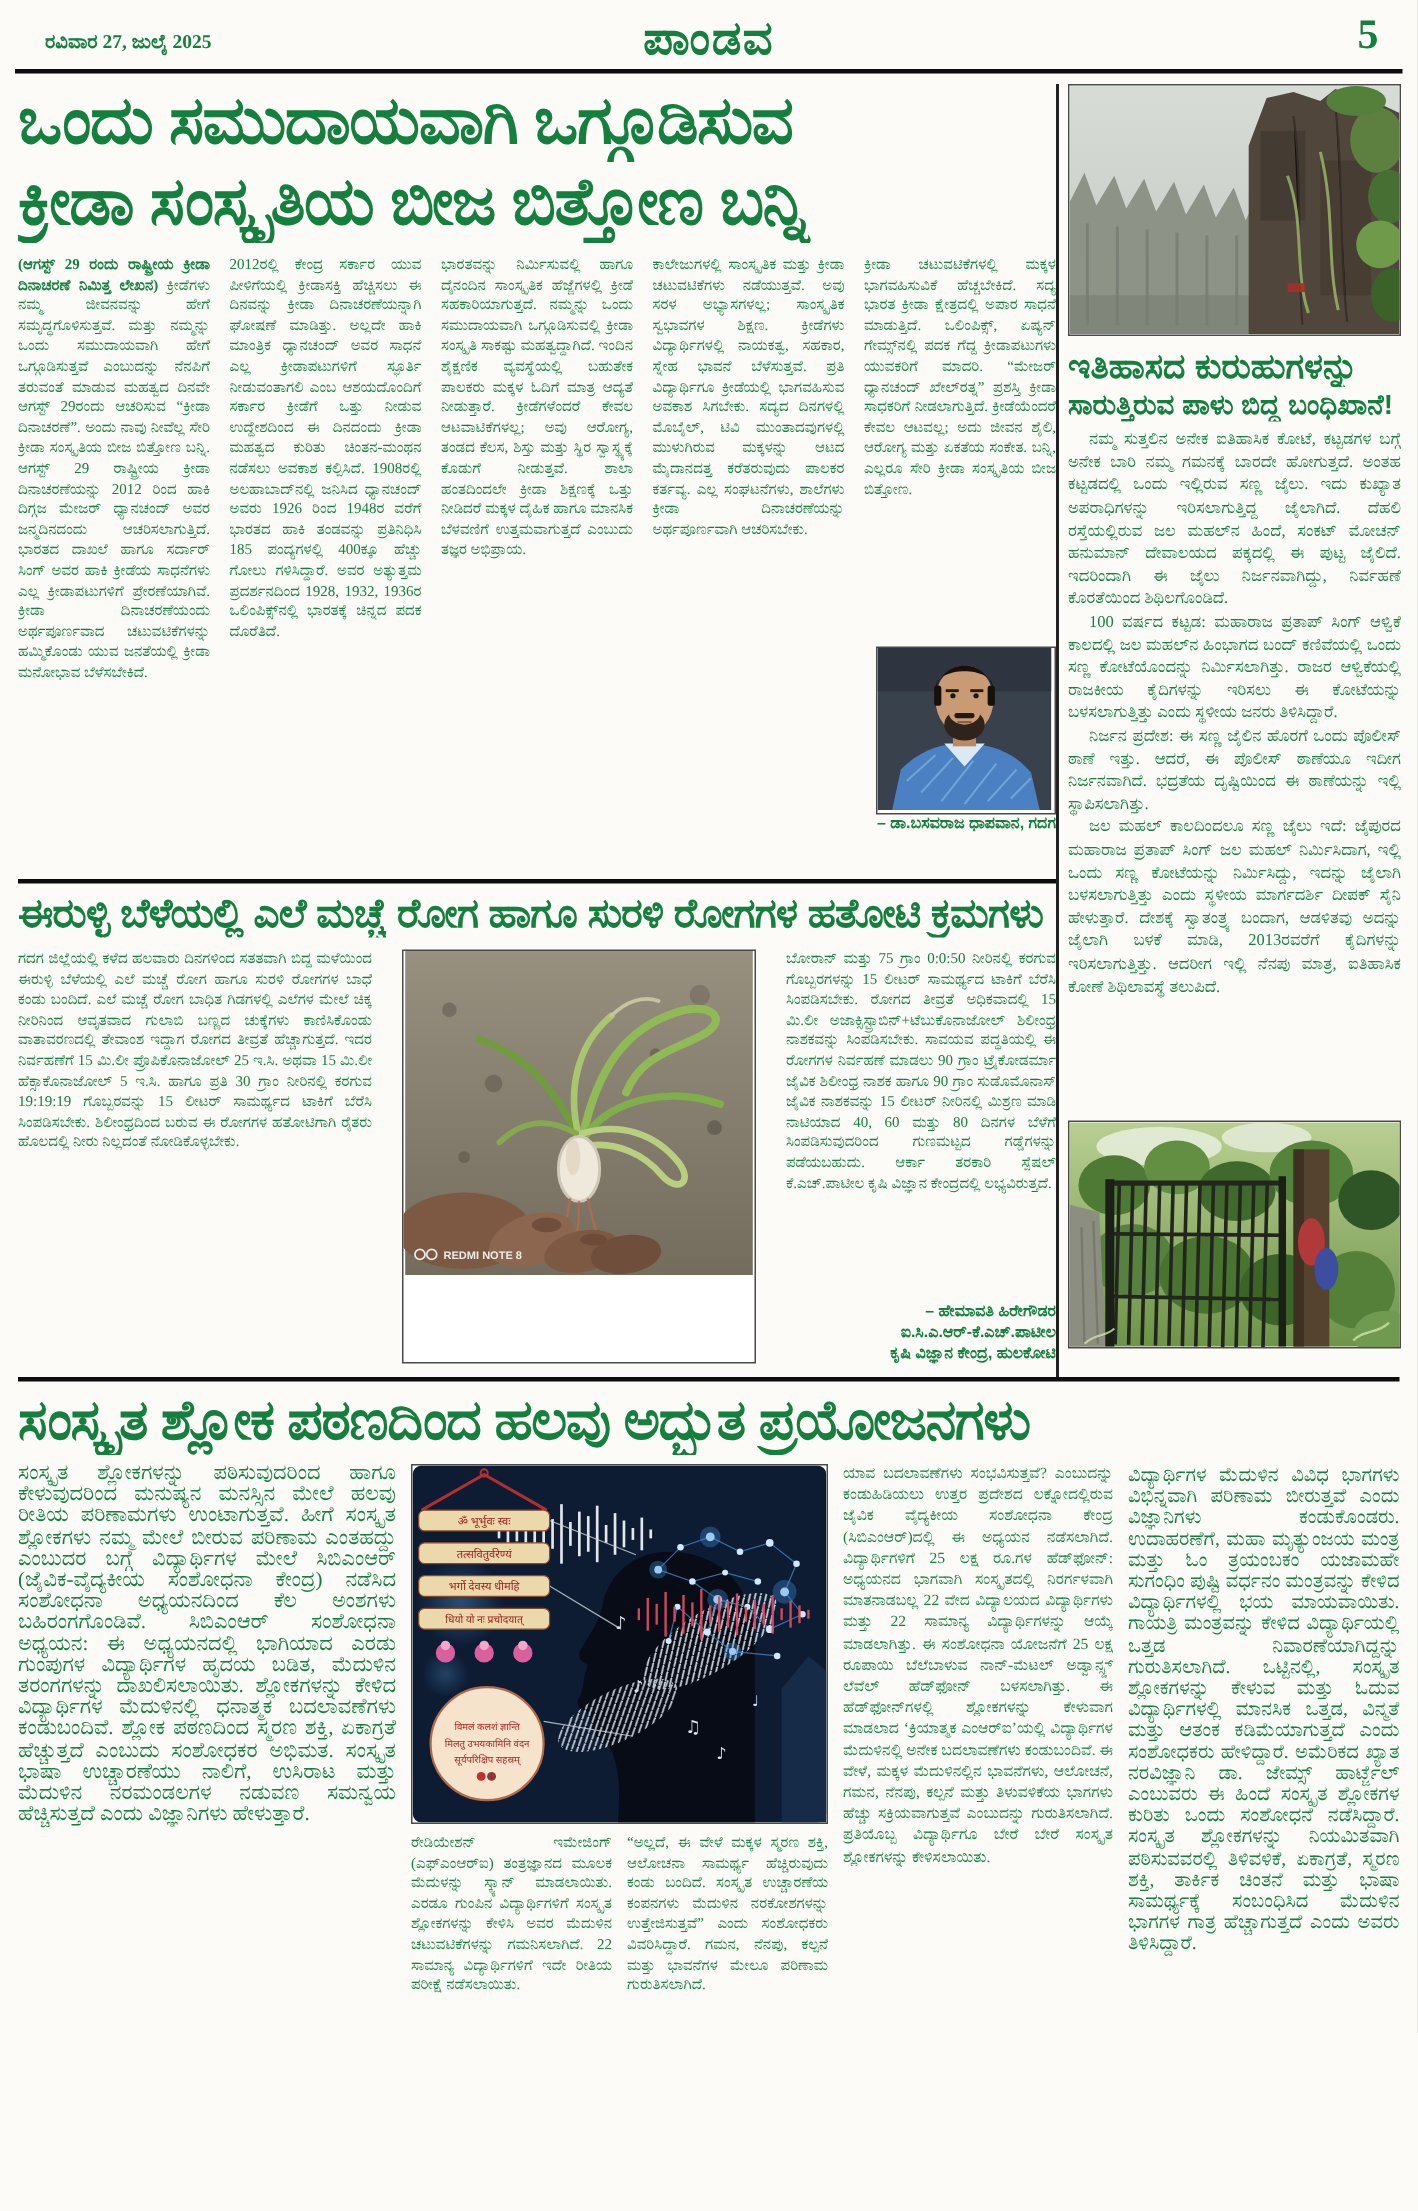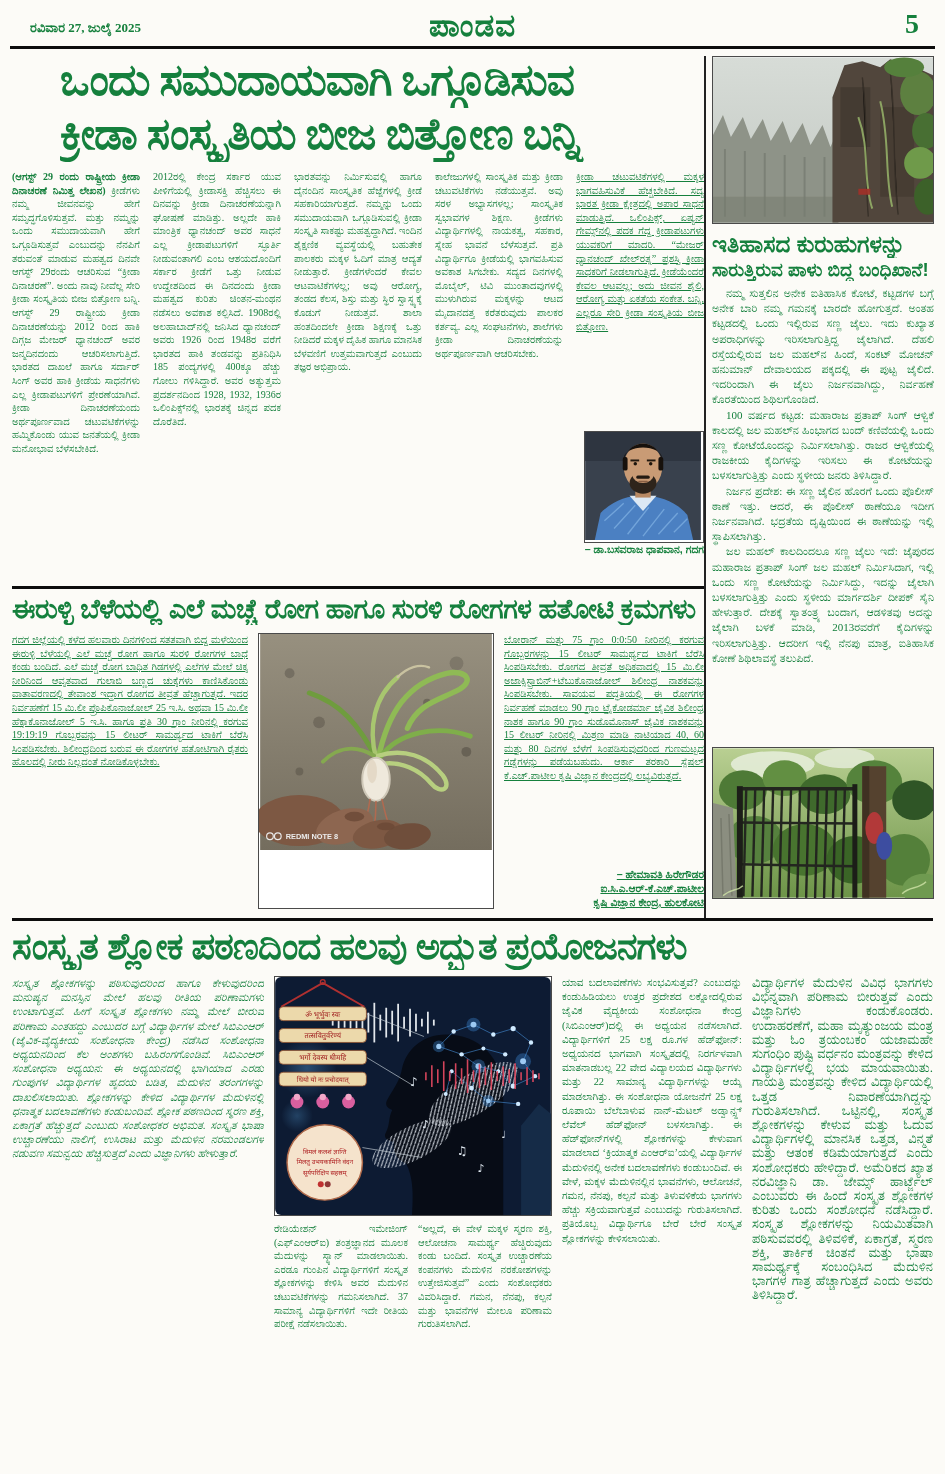--- a/index.html
+++ b/index.html
@@ -10,55 +10,55 @@
   .masthead{position:absolute;left:0;right:0;top:8px;text-align:center;font-size:31px;
             font-weight:800;font-family:"Liberation Sans", sans-serif;letter-spacing:1px;}
   .pageno{position:absolute;right:26px;top:8px;font-size:28px;font-weight:bold;}
   .hdr-rule{position:absolute;top:46px;left:10px;right:10px;height:3px;background:#0d0d0d;}
   
   .col{flex:1;font-size:10px;line-height:13.6px;text-align:justify;overflow:hidden;}
   .photo{border:1px solid #4a4a4a;background:#fff;line-height:0;}
   .byline{font-weight:bold;text-align:right;font-size:10.6px;font-family:"Liberation Sans", sans-serif;}
   
   .a1{position:absolute;left:12px;top:54px;width:692px;}
-  .a1 .hl{font-family:Liberation Serif, serif;font-weight:800;font-size:44px;
-          line-height:54px;letter-spacing:-1px;white-space:nowrap;overflow:hidden;margin-left:48px;}
+  .a1 .hl{font-family:Liberation Sans, sans-serif;font-weight:800;font-size:44px;
+          line-height:54px;letter-spacing:-1px;white-space:nowrap;overflow:hidden;}
   .a1-body{display:flex;gap:13px;margin-top:8px;height:404px;}
   .lead-note{font-weight:bold;}
   .c5{display:flex;flex-direction:column;}
-  .c5-text{height:256px;overflow:hidden;text-decoration:underline;}
+  .c5-text{height:256px;overflow:hidden;}
   .portrait{width:118px;height:110px;margin:5px 0 0 auto;}
   
   .vdiv{position:absolute;left:704px;top:56px;height:862px;width:1.5px;background:#222;}
   .sidebar{position:absolute;left:712px;top:56px;width:222px;}
   .sb-head1{font-family:"Liberation Sans", sans-serif;font-weight:800;font-size:23px;
             line-height:27px;margin-top:7px;white-space:nowrap;overflow:hidden;}
   .sb-head2{font-family:"Liberation Sans", sans-serif;font-weight:800;font-size:18.5px;
             line-height:23px;white-space:nowrap;overflow:hidden;}
   .sb-body{margin-top:5px;font-size:11px;line-height:15.2px;text-align:justify;height:456px;overflow:hidden;}
   .sb-body p{margin:0;text-indent:14px;}
   
   .rule-a2{position:absolute;top:586px;left:12px;width:692px;height:3px;background:#0d0d0d;}
   .a2{position:absolute;left:12px;top:593px;width:692px;}
   .a2 .hl{font-family:"Liberation Sans", sans-serif;font-weight:800;font-size:27px;
           line-height:32px;letter-spacing:-0.5px;white-space:nowrap;overflow:hidden;}
-  .a2-body{display:flex;gap:10px;margin-top:8px;height:276px;text-decoration:underline;}
+  .a2-body{display:flex;gap:20px;margin-top:8px;height:276px;}
   .a2-c1{width:236px;flex:none;}
   .a2-mid{width:236px;flex:none;display:flex;flex-direction:row;}
   .a2-below{font-size:10px;line-height:13.8px;text-align:justify;overflow:hidden;flex:1;margin-top:19px;}
   .a2-c3{display:flex;flex-direction:column;}
   .a2-c3 .col{flex:1;}
   .a2-byline{margin-top:3px;font-size:10.6px;line-height:14px;}
   
   .rule-a3{position:absolute;top:918px;left:12px;right:12px;height:3px;background:#0d0d0d;}
   .a3{position:absolute;left:12px;top:924px;width:921px;}
   .a3 .hl{font-family:"Liberation Sans", sans-serif;font-weight:800;font-size:37px;
           line-height:46px;letter-spacing:-1px;white-space:nowrap;overflow:hidden;}
   .a3-body{display:flex;gap:10px;margin-top:6px;height:494px;}
-  .a3-c1{width:252px;flex:none;font-size:11px;line-height:14.2px;font-style:italic;}
+  .a3-c1{width:252px;flex:none;font-size:14px;line-height:14.2px;}
   .a3-mid{width:278px;flex:none;display:flex;flex-direction:column;}
   .a3-sub{display:flex;gap:10px;flex:1;margin-top:6px;}
   .a3-c4{width:180px;flex:none;font-size:10.4px;line-height:14.2px;}
   .a3-c5{font-size:13px;line-height:14.2px;}
 </style>
 </head>
 <body>
 
 <div class="page">
 
@@ -410,21 +410,21 @@
 
             <circle cx="50" cy="187" r="38" fill="#f5e3cc" stroke="#b06a4a" stroke-width="1.5"></circle>
             <text x="50" y="178" text-anchor="middle" font-size="6.5" fill="#b02525">विमलं कलशं ज्ञान्ति</text>
             <text x="50" y="189" text-anchor="middle" font-size="6.5" fill="#b02525">मिलतु उभयकामिनि वंदन</text>
             <text x="50" y="200" text-anchor="middle" font-size="6.5" fill="#b02525">सूर्यपरिक्षिप सहस्रम्</text>
             <circle cx="46" cy="209" r="3" fill="#c03030"></circle>
               <circle cx="53" cy="209" r="3" fill="#903838"></circle>
           </svg>
         </div>
         <div class="a3-sub">
-          <div class="col">ರೇಡಿಯೇಶನ್ ಇಮೇಜಿಂಗ್ (ಎಫ್‌ಎಂಆರ್‌ಐ) ತಂತ್ರಜ್ಞಾನದ ಮೂಲಕ ಮೆದುಳನ್ನು ಸ್ಕ್ಯಾನ್ ಮಾಡಲಾಯಿತು. ಎರಡೂ ಗುಂಪಿನ ವಿದ್ಯಾರ್ಥಿಗಳಿಗೆ ಸಂಸ್ಕೃತ ಶ್ಲೋಕಗಳನ್ನು ಕೇಳಿಸಿ ಅವರ ಮೆದುಳಿನ ಚಟುವಟಿಕೆಗಳನ್ನು ಗಮನಿಸಲಾಗಿದೆ. 37 ಸಾಮಾನ್ಯ ವಿದ್ಯಾರ್ಥಿಗಳಿಗೆ ಇದೇ ರೀತಿಯ ಪರೀಕ್ಷೆ ನಡೆಸಲಾಯಿತು.</div>
+          <div class="col">ರೇಡಿಯೇಶನ್ ಇಮೇಜಿಂಗ್ (ಎಫ್‌ಎಂಆರ್‌ಐ) ತಂತ್ರಜ್ಞಾನದ ಮೂಲಕ ಮೆದುಳನ್ನು ಸ್ಕ್ಯಾನ್ ಮಾಡಲಾಯಿತು. ಎರಡೂ ಗುಂಪಿನ ವಿದ್ಯಾರ್ಥಿಗಳಿಗೆ ಸಂಸ್ಕೃತ ಶ್ಲೋಕಗಳನ್ನು ಕೇಳಿಸಿ ಅವರ ಮೆದುಳಿನ ಚಟುವಟಿಕೆಗಳನ್ನು ಗಮನಿಸಲಾಗಿದೆ. 22 ಸಾಮಾನ್ಯ ವಿದ್ಯಾರ್ಥಿಗಳಿಗೆ ಇದೇ ರೀತಿಯ ಪರೀಕ್ಷೆ ನಡೆಸಲಾಯಿತು.</div>
           <div class="col">“ಅಲ್ಲದೆ, ಈ ವೇಳೆ ಮಕ್ಕಳ ಸ್ಮರಣ ಶಕ್ತಿ, ಆಲೋಚನಾ ಸಾಮರ್ಥ್ಯ ಹೆಚ್ಚಿರುವುದು ಕಂಡು ಬಂದಿದೆ. ಸಂಸ್ಕೃತ ಉಚ್ಚಾರಣೆಯ ಕಂಪನಗಳು ಮೆದುಳಿನ ನರಕೋಶಗಳನ್ನು ಉತ್ತೇಜಿಸುತ್ತವೆ” ಎಂದು ಸಂಶೋಧಕರು ವಿವರಿಸಿದ್ದಾರೆ. ಗಮನ, ನೆನಪು, ಕಲ್ಪನೆ ಮತ್ತು ಭಾವನೆಗಳ ಮೇಲೂ ಪರಿಣಾಮ ಗುರುತಿಸಲಾಗಿದೆ.</div>
         </div>
       </div>
       <div class="col a3-c4">ಯಾವ ಬದಲಾವಣೆಗಳು ಸಂಭವಿಸುತ್ತವೆ? ಎಂಬುದನ್ನು ಕಂಡುಹಿಡಿಯಲು ಉತ್ತರ ಪ್ರದೇಶದ ಲಕ್ನೋದಲ್ಲಿರುವ ಜೈವಿಕ ವೈದ್ಯಕೀಯ ಸಂಶೋಧನಾ ಕೇಂದ್ರ (ಸಿಬಿಎಂಆರ್)ದಲ್ಲಿ ಈ ಅಧ್ಯಯನ ನಡೆಸಲಾಗಿದೆ. ವಿದ್ಯಾರ್ಥಿಗಳಿಗೆ 25 ಲಕ್ಷ ರೂ.ಗಳ ಹೆಡ್‌ಫೋನ್: ಅಧ್ಯಯನದ ಭಾಗವಾಗಿ ಸಂಸ್ಕೃತದಲ್ಲಿ ನಿರರ್ಗಳವಾಗಿ ಮಾತನಾಡಬಲ್ಲ 22 ವೇದ ವಿದ್ಯಾಲಯದ ವಿದ್ಯಾರ್ಥಿಗಳು ಮತ್ತು 22 ಸಾಮಾನ್ಯ ವಿದ್ಯಾರ್ಥಿಗಳನ್ನು ಆಯ್ಕೆ ಮಾಡಲಾಗಿತ್ತು. ಈ ಸಂಶೋಧನಾ ಯೋಜನೆಗೆ 25 ಲಕ್ಷ ರೂಪಾಯಿ ಬೆಲೆಬಾಳುವ ನಾನ್-ಮೆಟಲ್ ಅಡ್ವಾನ್ಸ್ಡ್ ಲೆವೆಲ್ ಹೆಡ್‌ಫೋನ್ ಬಳಸಲಾಗಿತ್ತು. ಈ ಹೆಡ್‌ಫೋನ್‌ಗಳಲ್ಲಿ ಶ್ಲೋಕಗಳನ್ನು ಕೇಳುವಾಗ ಮಾಡಲಾದ ‘ಕ್ರಿಯಾತ್ಮಕ ಎಂಆರ್‌ಐ’ಯಲ್ಲಿ ವಿದ್ಯಾರ್ಥಿಗಳ ಮೆದುಳಿನಲ್ಲಿ ಅನೇಕ ಬದಲಾವಣೆಗಳು ಕಂಡುಬಂದಿವೆ. ಈ ವೇಳೆ, ಮಕ್ಕಳ ಮೆದುಳಿನಲ್ಲಿನ ಭಾವನೆಗಳು, ಆಲೋಚನೆ, ಗಮನ, ನೆನಪು, ಕಲ್ಪನೆ ಮತ್ತು ತಿಳುವಳಿಕೆಯ ಭಾಗಗಳು ಹೆಚ್ಚು ಸಕ್ರಿಯವಾಗುತ್ತವೆ ಎಂಬುದನ್ನು ಗುರುತಿಸಲಾಗಿದೆ. ಪ್ರತಿಯೊಬ್ಬ ವಿದ್ಯಾರ್ಥಿಗೂ ಬೇರೆ ಬೇರೆ ಸಂಸ್ಕೃತ ಶ್ಲೋಕಗಳನ್ನು ಕೇಳಿಸಲಾಯಿತು.</div>
       <div class="col a3-c5">ವಿದ್ಯಾರ್ಥಿಗಳ ಮೆದುಳಿನ ವಿವಿಧ ಭಾಗಗಳು ವಿಭಿನ್ನವಾಗಿ ಪರಿಣಾಮ ಬೀರುತ್ತವೆ ಎಂದು ವಿಜ್ಞಾನಿಗಳು ಕಂಡುಕೊಂಡರು. ಉದಾಹರಣೆಗೆ, ಮಹಾ ಮೃತ್ಯುಂಜಯ ಮಂತ್ರ ಮತ್ತು ಓಂ ತ್ರಯಂಬಕಂ ಯಜಾಮಹೇ ಸುಗಂಧಿಂ ಪುಷ್ಟಿ ವರ್ಧನಂ ಮಂತ್ರವನ್ನು ಕೇಳಿದ ವಿದ್ಯಾರ್ಥಿಗಳಲ್ಲಿ ಭಯ ಮಾಯವಾಯಿತು. ಗಾಯತ್ರಿ ಮಂತ್ರವನ್ನು ಕೇಳಿದ ವಿದ್ಯಾರ್ಥಿಯಲ್ಲಿ ಒತ್ತಡ ನಿವಾರಣೆಯಾಗಿದ್ದನ್ನು ಗುರುತಿಸಲಾಗಿದೆ. ಒಟ್ಟಿನಲ್ಲಿ, ಸಂಸ್ಕೃತ ಶ್ಲೋಕಗಳನ್ನು ಕೇಳುವ ಮತ್ತು ಓದುವ ವಿದ್ಯಾರ್ಥಿಗಳಲ್ಲಿ ಮಾನಸಿಕ ಒತ್ತಡ, ವಿನ್ಮತೆ ಮತ್ತು ಆತಂಕ ಕಡಿಮೆಯಾಗುತ್ತದೆ ಎಂದು ಸಂಶೋಧಕರು ಹೇಳಿದ್ದಾರೆ. ಅಮೆರಿಕದ ಖ್ಯಾತ ನರವಿಜ್ಞಾನಿ ಡಾ. ಜೇಮ್ಸ್ ಹಾರ್ಟ್ಜೆಲ್ ಎಂಬುವರು ಈ ಹಿಂದೆ ಸಂಸ್ಕೃತ ಶ್ಲೋಕಗಳ ಕುರಿತು ಒಂದು ಸಂಶೋಧನೆ ನಡೆಸಿದ್ದಾರೆ. ಸಂಸ್ಕೃತ ಶ್ಲೋಕಗಳನ್ನು ನಿಯಮಿತವಾಗಿ ಪಠಿಸುವವರಲ್ಲಿ ತಿಳಿವಳಿಕೆ, ಏಕಾಗ್ರತೆ, ಸ್ಮರಣ ಶಕ್ತಿ, ತಾರ್ಕಿಕ ಚಿಂತನೆ ಮತ್ತು ಭಾಷಾ ಸಾಮರ್ಥ್ಯಕ್ಕೆ ಸಂಬಂಧಿಸಿದ ಮೆದುಳಿನ ಭಾಗಗಳ ಗಾತ್ರ ಹೆಚ್ಚಾಗುತ್ತದೆ ಎಂದು ಅವರು ತಿಳಿಸಿದ್ದಾರೆ.</div>
     </div>
   </div>
 
 </div>
 

